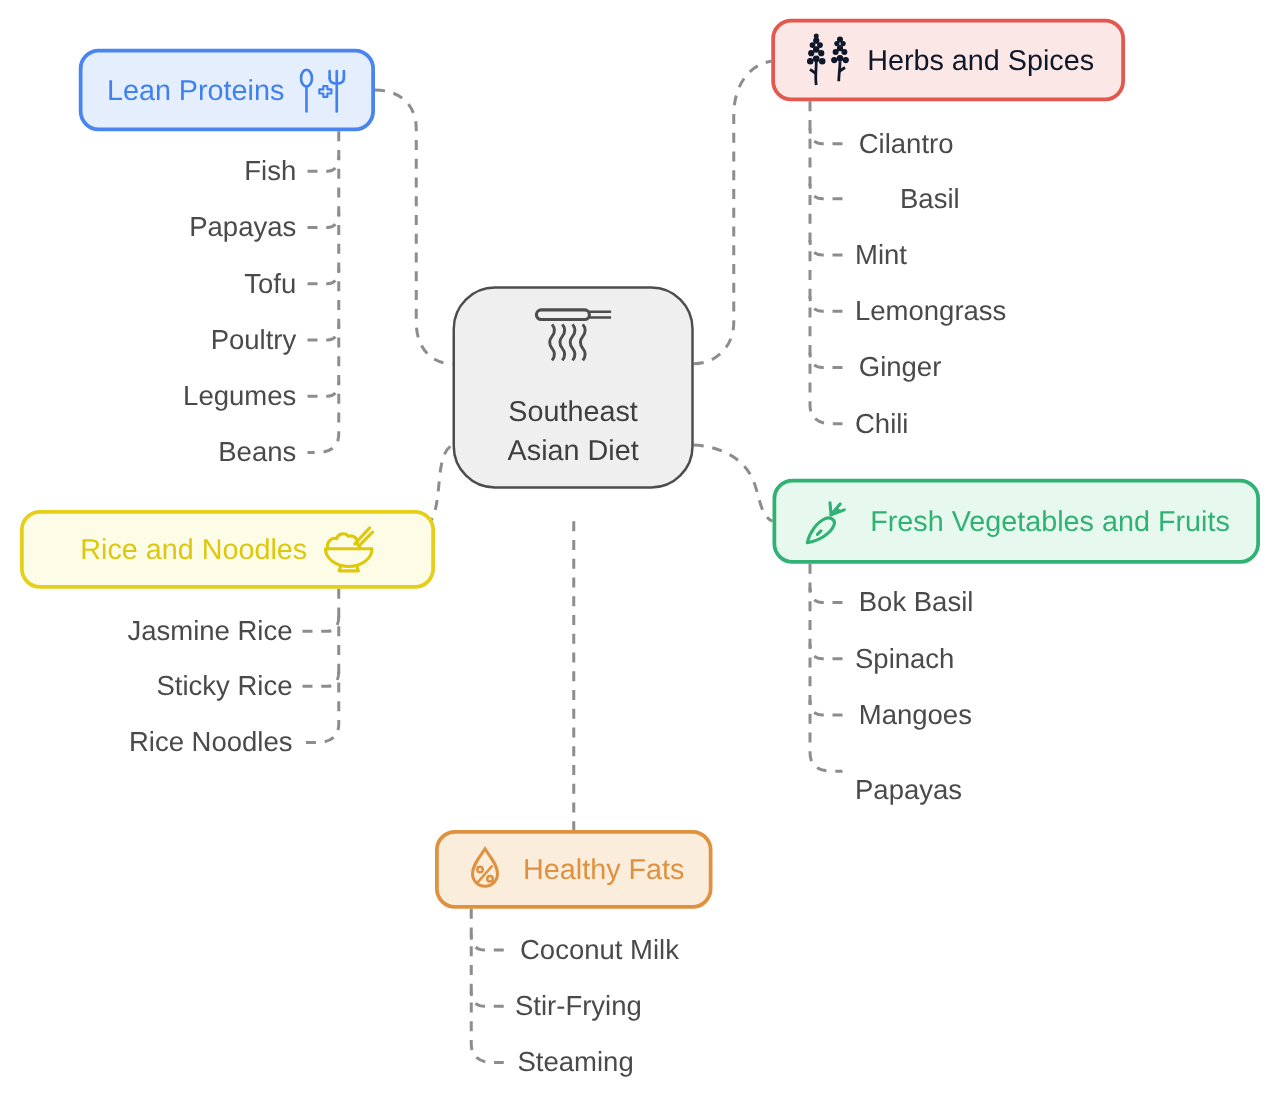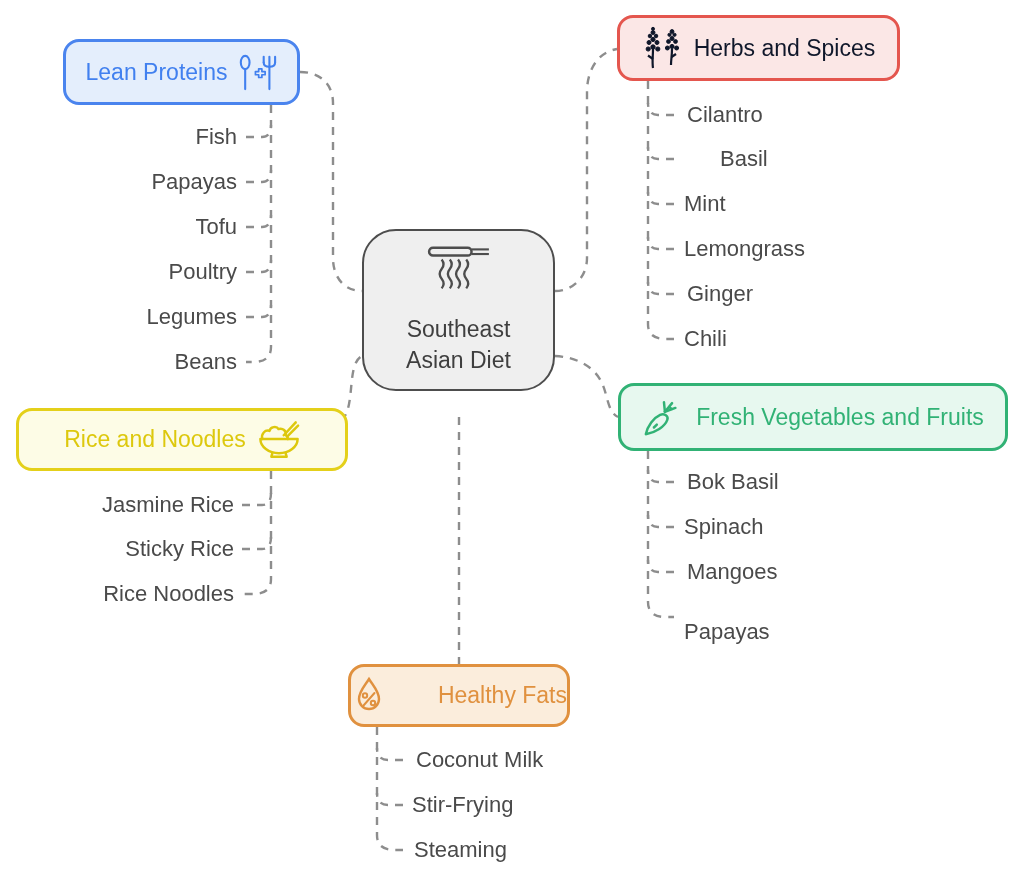--- a/index.html
+++ b/index.html
@@ -178,21 +178,21 @@
         <path d="M12.5 33 L15.5 30"></path>
         <path d="M24 16.5 L23 6.5"></path>
         <path d="M24 16.5 L31.5 7.5"></path>
         <path d="M24 16.5 L35 12.5"></path>
         <path d="M28.5 11.5 L31 13.5"></path>
       </svg>
     </span>
     <span>Fresh Vegetables and Fruits</span>
   </div>
 
-  <div class="branch-box box-fats" style="border-color: rgb(224, 145, 63); background: rgb(251, 237, 220); color: rgb(224, 145, 63); justify-content: space-between;">
+  <div class="branch-box box-fats" style="border-color: rgb(224, 145, 63); background: rgb(251, 237, 220); color: rgb(224, 145, 63);">
     <span class="box-icon">
       <svg width="36" height="40" viewBox="0 0 36 40" fill="none" stroke="currentColor" stroke-width="2.4" stroke-linecap="round">
         <path d="M18 3 C14 9.5 8 15.5 8 23 A10 10 0 0 0 28 23 C28 15.5 22 9.5 18 3 Z"></path>
         <circle cx="14" cy="19.5" r="2.2" stroke-width="2"></circle>
         <circle cx="22" cy="27" r="2.2" stroke-width="2"></circle>
         <path d="M12.5 29.5 L23.5 17" stroke-width="2"></path>
       </svg>
     </span>
     <span>Healthy Fats</span>
   </div>

